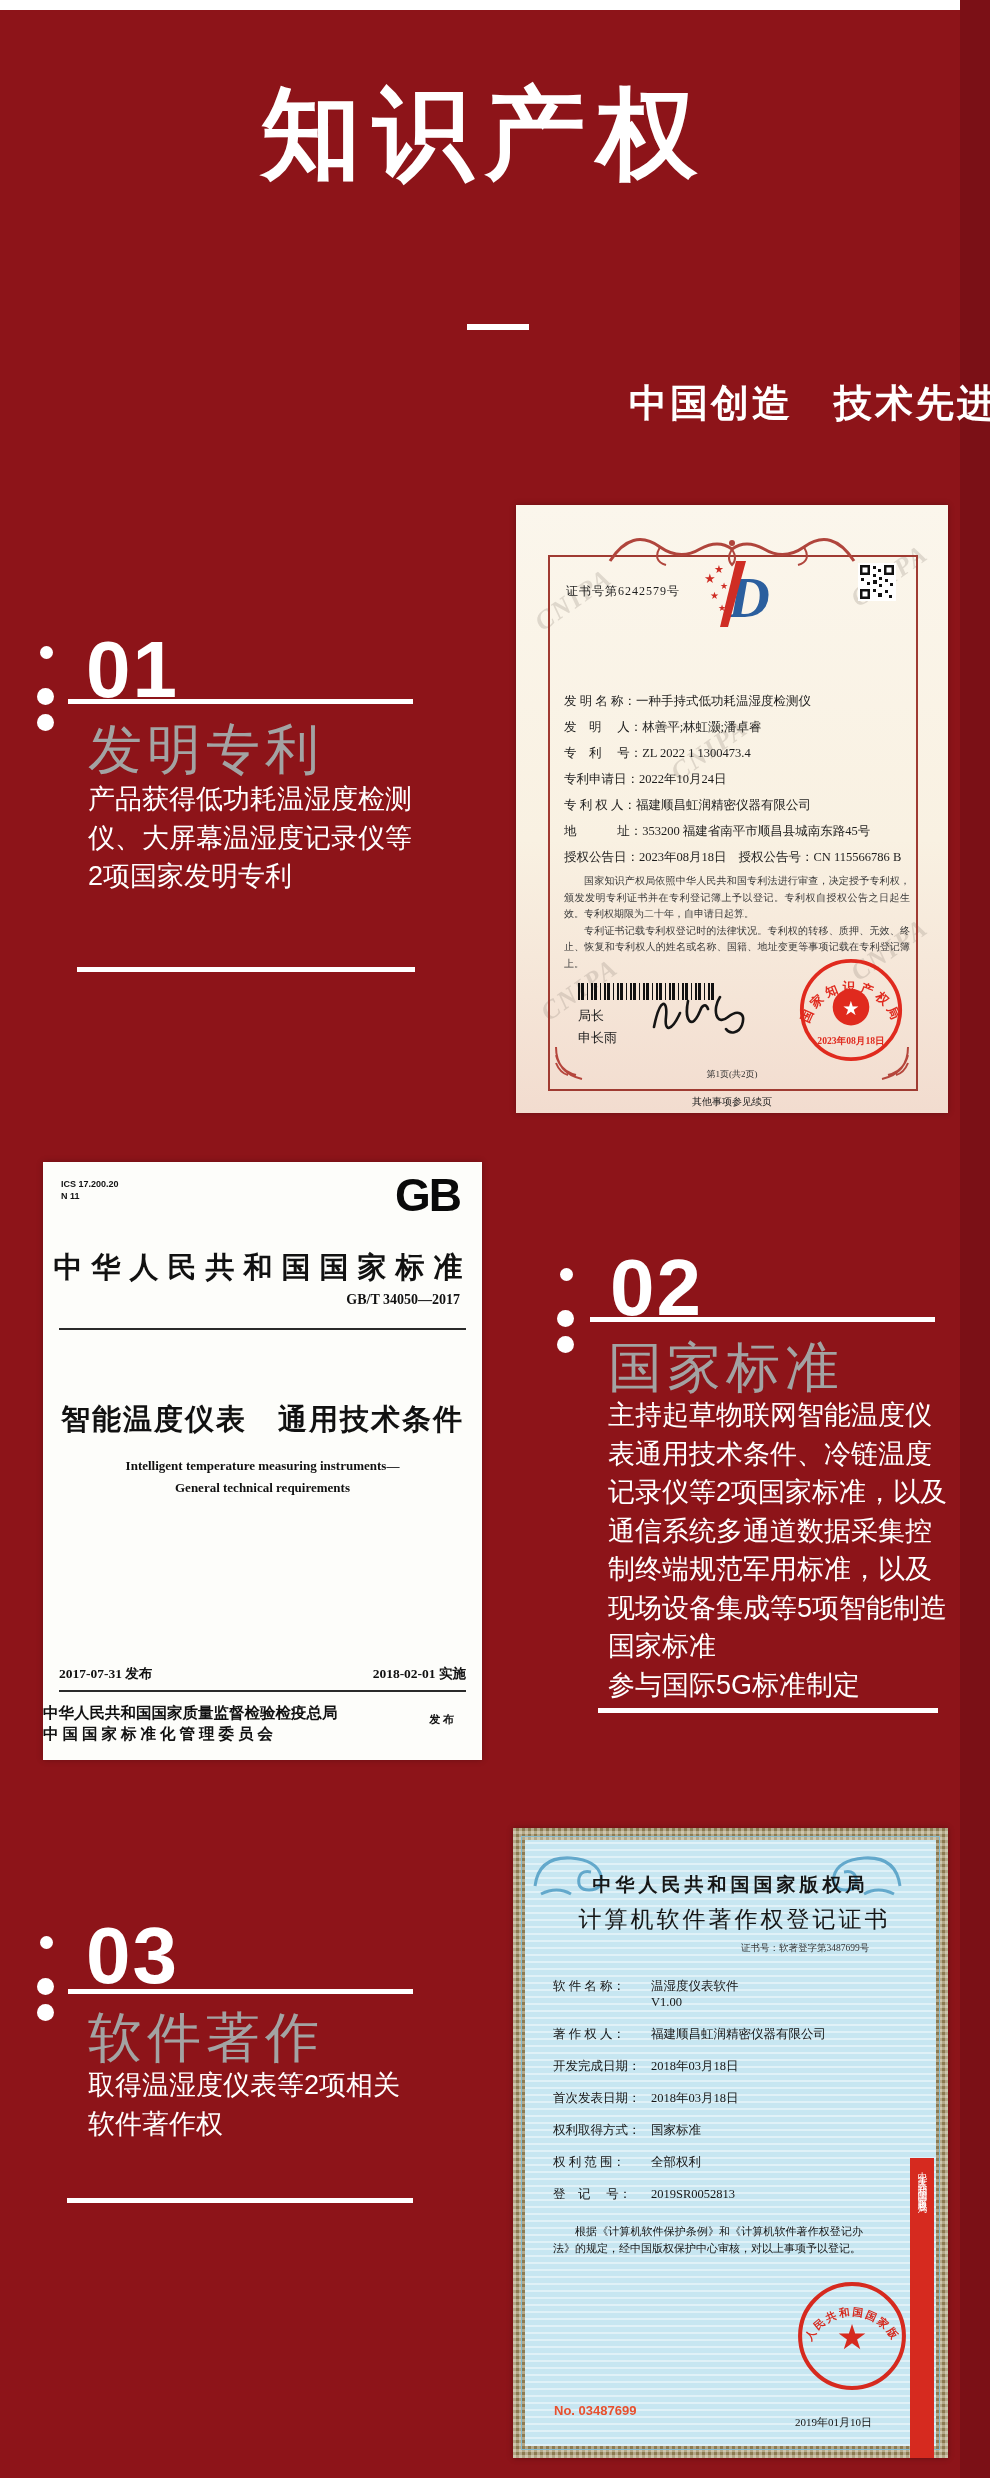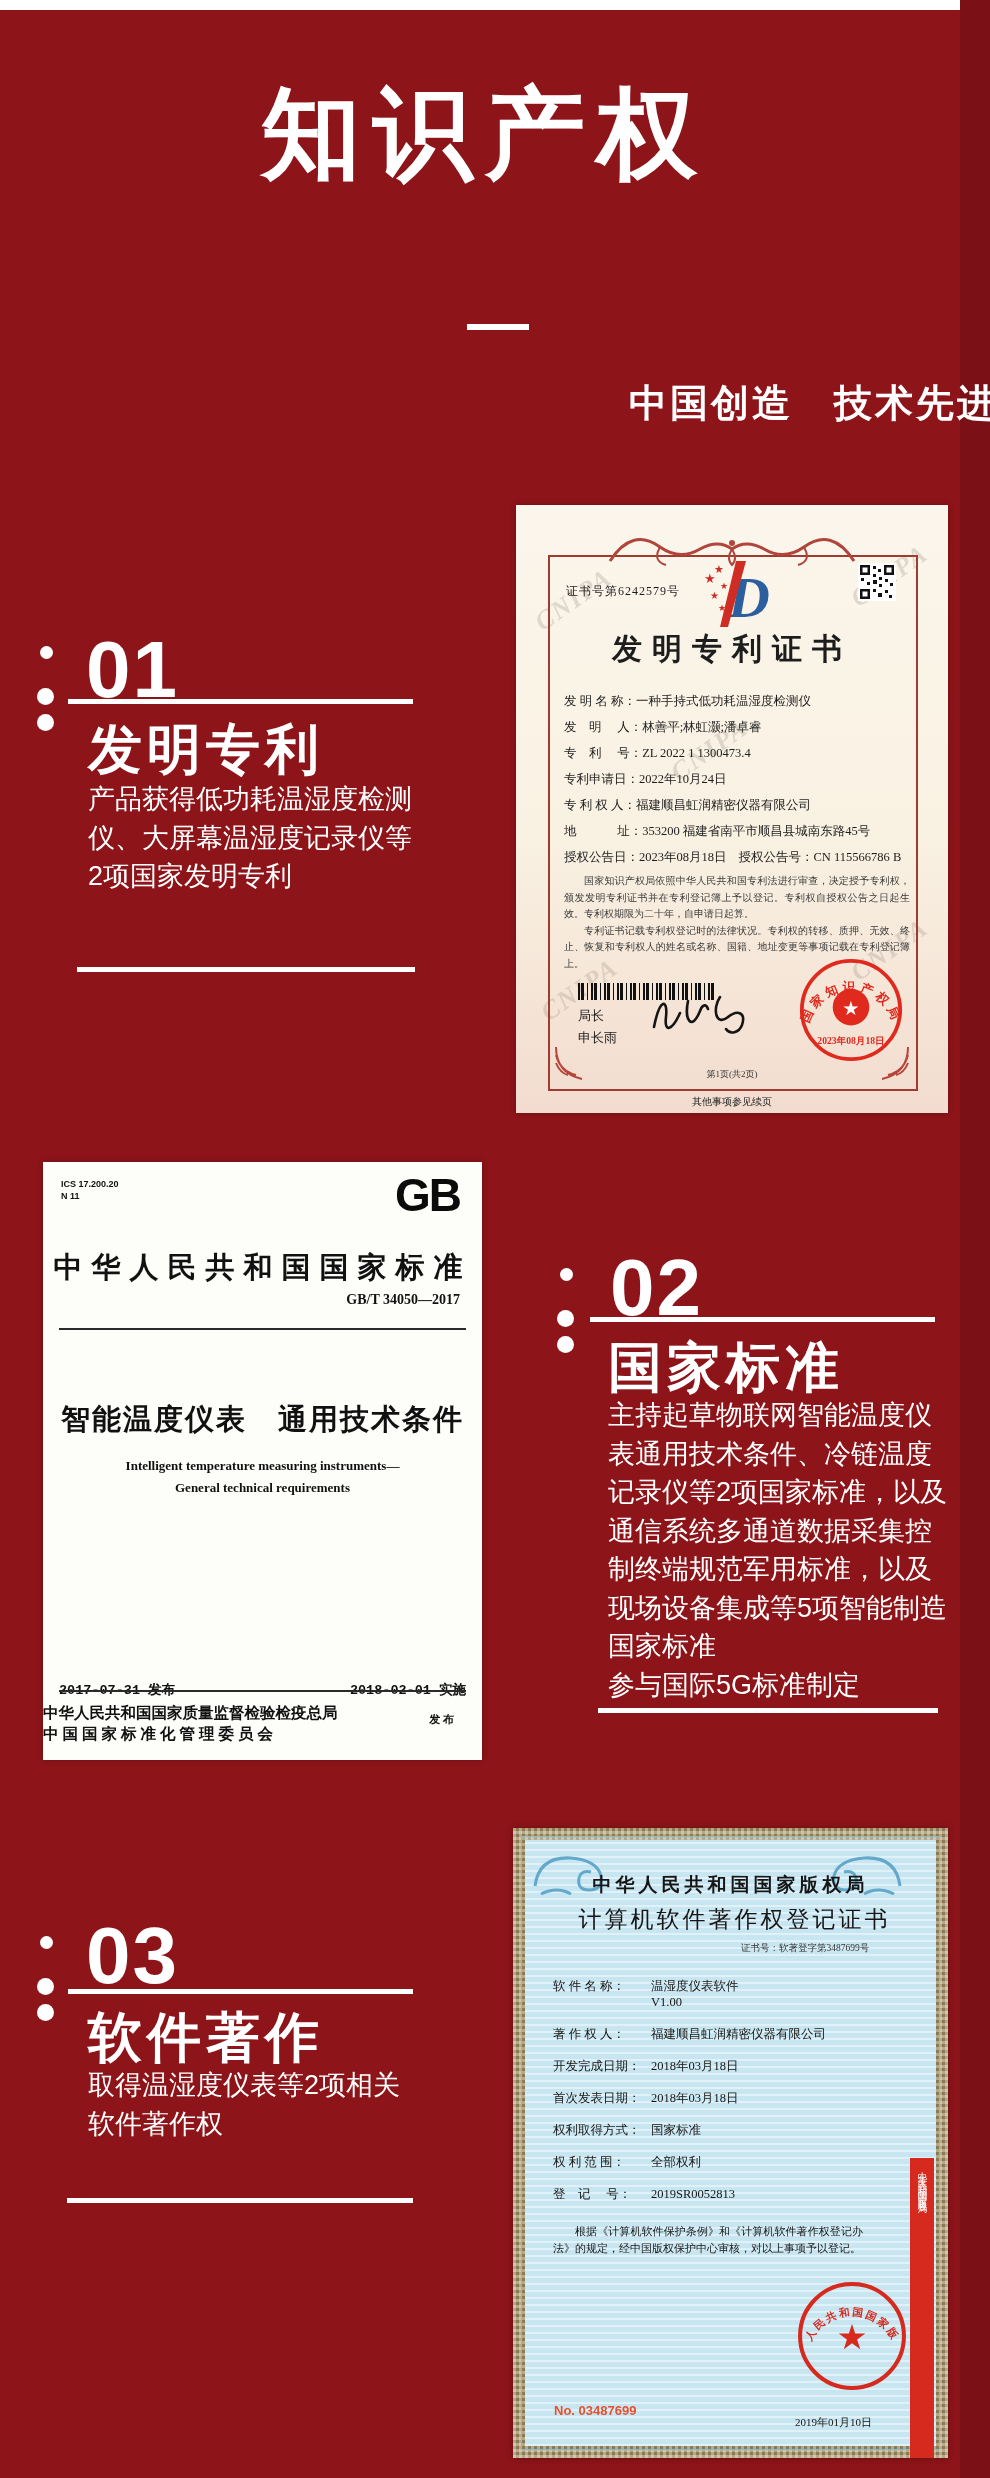--- a/index.html
+++ b/index.html
@@ -12,21 +12,21 @@
   
   .main-title{left:0;top:78px;width:958px;text-align:center;color:#fff;font-size:100px;font-weight:800;
               letter-spacing:12px;text-indent:12px;line-height:1.1;}
   .title-divider{left:467px;top:324px;width:62px;height:6px;background:#fff;}
   .sub-title{left:0;top:378px;width:958px;text-align:right;color:#fff;font-size:38px;font-weight:700;letter-spacing:3px;padding-left:40px;}
 
   
   .dot{border-radius:50%;background:#fff;}
   .sec-num{color:#fff;font-size:80px;font-weight:800;line-height:1;letter-spacing:2px;}
   .sec-rule{height:5px;background:#fff;}
-  .sec-heading{color:#ffffff;font-size:54px;font-weight:700;letter-spacing:5px;line-height:1;}
+  .sec-heading{color:#a3a3a3;font-size:54px;font-weight:400;letter-spacing:5px;line-height:1;}
   .sec-body{color:#fff;font-size:27px;line-height:38.5px;white-space:pre-line;font-weight:500;}
 
   
   .p-cert{left:516px;top:505px;width:432px;height:608px;
           background:linear-gradient(180deg,#fbf6ec 0%,#f9f1e2 55%,#f2dccf 100%);
           font-family:"Liberation Serif",serif;color:#1d1d1d;box-shadow:0 0 6px rgba(0,0,0,.25);}
   .p-frame{position:absolute;left:32px;right:30px;top:50px;bottom:22px;border:2px solid #a03b32;}
   .wm{position:absolute;color:rgba(150,140,130,.28);font-size:26px;font-weight:700;font-style:italic;
       transform:rotate(-35deg);letter-spacing:2px;pointer-events:none;}
   .p-certno{left:50px;top:78px;font-size:12px;letter-spacing:1px;}
@@ -47,22 +47,22 @@
   .gb-doc{left:43px;top:1162px;width:439px;height:598px;background:#fdfdfa;color:#111;
           font-family:"Liberation Serif",serif;box-shadow:0 0 6px rgba(0,0,0,.25);}
   .g-ics{left:18px;top:16px;font-size:9px;line-height:12px;font-family:"Liberation Sans",sans-serif;font-weight:700;}
   .g-logo{right:22px;top:6px;font-size:46px;font-weight:900;letter-spacing:-2px;font-family:"Liberation Sans",sans-serif;color:#0a0a0a;}
   .g-title{left:0;top:86px;width:100%;text-align:center;font-size:29px;font-weight:700;letter-spacing:9px;}
   .g-code{right:22px;top:130px;font-size:14px;font-weight:700;}
   .g-rule1{left:16px;right:16px;top:166px;height:0;border-top:2px solid #2a2a2a;}
   .g-cn{left:0;top:238px;width:100%;text-align:center;font-size:29px;font-weight:700;letter-spacing:2px;
         font-family:"Liberation Sans",sans-serif;}
   .g-en{left:0;top:293px;width:100%;text-align:center;font-size:13px;font-weight:700;line-height:22px;white-space:pre-line;}
-  .g-dates{left:16px;width:407px;top:519px;display:flex;justify-content:space-between;font-size:13.5px;font-weight:700;
-           font-family:Liberation Mono, monospace;}
+  .g-dates{left:16px;width:407px;top:503px;display:flex;justify-content:space-between;font-size:13.5px;font-weight:700;
+           font-family:Liberation Serif, serif;}
   .g-rule2{left:16px;right:16px;top:528px;height:0;border-top:2px solid #2a2a2a;}
   .g-issuers{left:0;top:540px;width:100%;text-align:left;font-size:15.5px;font-weight:700;line-height:21px;}
   .g-issuer2{letter-spacing:4px;}
   .g-publish{right:28px;top:550px;font-size:11px;font-weight:700;}
 
   
   .s-cert{left:513px;top:1828px;width:435px;height:630px;background:#8c7b52;
           background-image:repeating-linear-gradient(90deg,rgba(255,253,240,.35) 0 3px,transparent 3px 6px),
                            repeating-linear-gradient(0deg,rgba(255,253,240,.35) 0 3px,transparent 3px 6px);
           font-family:"Liberation Serif",serif;color:#161616;box-shadow:0 0 6px rgba(0,0,0,.3);}
@@ -148,21 +148,20 @@
       <rect x="15" y="17" width="4" height="4" fill="#111"></rect>
         <rect x="21" y="21" width="3" height="3" fill="#111"></rect>
       <rect x="27" y="16" width="3" height="3" fill="#111"></rect>
         <rect x="32" y="20" width="3" height="3" fill="#111"></rect>
       <rect x="15" y="26" width="3" height="3" fill="#111"></rect>
         <rect x="20" y="30" width="4" height="4" fill="#111"></rect>
       <rect x="27" y="27" width="3" height="3" fill="#111"></rect>
         <rect x="31" y="32" width="3" height="3" fill="#111"></rect>
     </svg>
 
-    <div class="abs p-title">发明专利证书</div>
 
     <div class="abs p-fields">
       <div class="p-row"><span class="lb">发 明 名 称：</span><span>一种手持式低功耗温湿度检测仪</span></div>
       <div class="p-row"><span class="lb">发　明　 人：</span><span>林善平;林虹灏;潘卓睿</span></div>
       <div class="p-row"><span class="lb">专　利　 号：</span><span>ZL 2022 1 1300473.4</span></div>
       <div class="p-row"><span class="lb">专利申请日：</span><span>2022年10月24日</span></div>
       <div class="p-row"><span class="lb">专 利 权 人：</span><span>福建顺昌虹润精密仪器有限公司</span></div>
       <div class="p-row"><span class="lb">地　　　 址：</span><span>353200 福建省南平市顺昌县城南东路45号</span></div>
       <div class="p-row p-grant">
         <span><span class="lb">授权公告日：</span><span>2023年08月18日</span></span>

